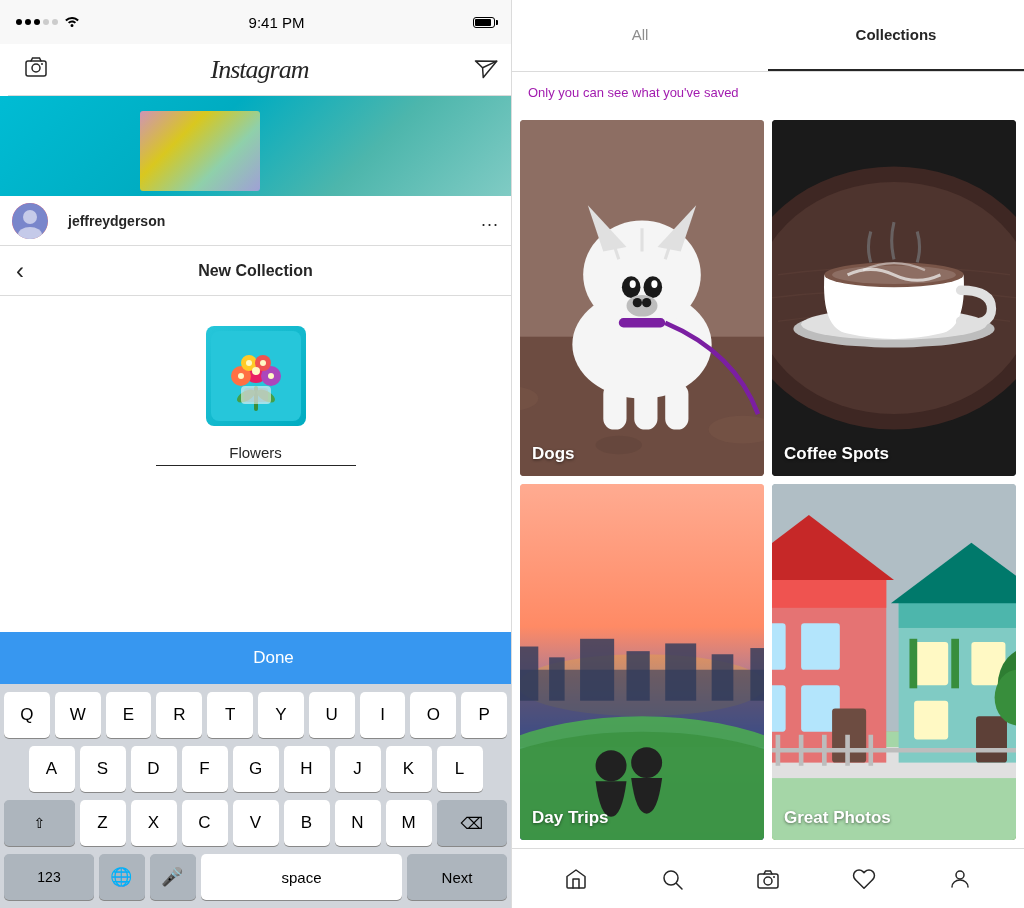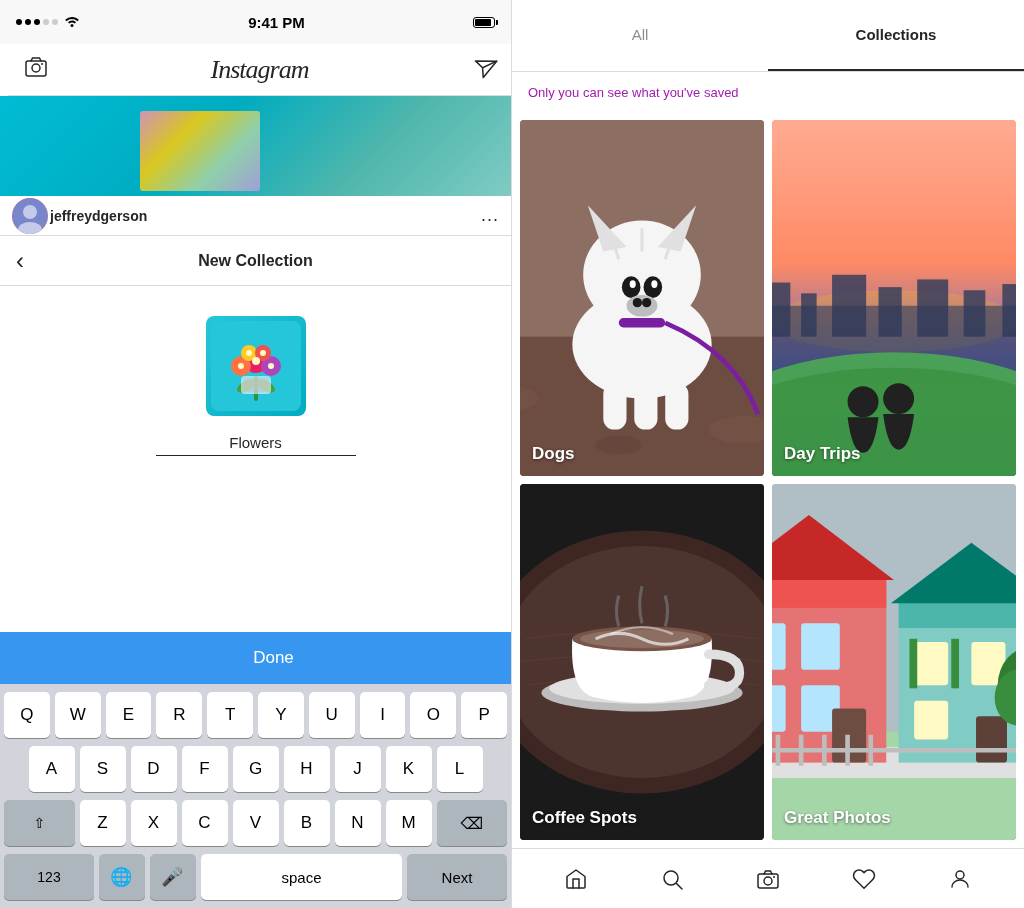--- a/index.html
+++ b/index.html
@@ -31,21 +31,21 @@
       align-items: center;
       justify-content: space-between;
       padding: 0 16px;
       font-size: 12px;
       font-weight: 600;
     }
     .status-left { display: flex; align-items: center; gap: 6px; }
     .status-dot { width: 6px; height: 6px; background: #000; border-radius: 50%; }
     .status-dots { display: flex; gap: 3px; }
     .wifi-icon { font-size: 14px; }
-    .status-time { font-size: 15px; font-weight: 700; }
+    .status-time { font-size: 15px; font-weight: 400; }
     .status-right { display: flex; align-items: center; gap: 6px; }
     .battery { width: 22px; height: 11px; border: 1.5px solid #000; border-radius: 3px; position: relative; display: flex; align-items: center; padding: 1px; }
     .battery::after { content: ''; width: 2px; height: 5px; background: #000; position: absolute; right: -4px; border-radius: 0 1px 1px 0; }
     .battery-fill { height: 100%; width: 90%; background: #000; border-radius: 1px; }
 
     
     .ig-header {
       height: 52px;
       background: #fff;
       border-bottom: 1px solid #dbdbdb;
@@ -63,27 +63,27 @@
     .post-preview {
       height: 100px;
       background: linear-gradient(135deg, #00bcd4 0%, #00acc1 40%, #4db6ac 70%, #80cbc4 100%);
       position: relative;
       overflow: hidden;
       flex-shrink: 0;
     }
 
     
     .story-header {
-      height: 40px;
+      height: 50px;
       background: #fff;
       border-bottom: 1px solid #dbdbdb;
       display: flex;
       align-items: center;
       padding: 0 12px;
-      gap: 2px;
+      gap: 20px;
     }
     .avatar {
       width: 36px;
       height: 36px;
       border-radius: 50%;
       background: linear-gradient(135deg, #f06292, #ff8a65);
       flex-shrink: 0;
       overflow: hidden;
       display: flex;
       align-items: center;
@@ -536,20 +536,51 @@
 
         <path d="M130 131 Q175 150 190 190" stroke="#7b1fa2" stroke-width="3" fill="none"></path>
 
         <rect x="90" y="170" width="15" height="30" rx="7" fill="#f5f5f5"></rect>
         <rect x="110" y="172" width="15" height="28" rx="7" fill="#f5f5f5"></rect>
         <rect x="130" y="170" width="15" height="30" rx="7" fill="#f5f5f5"></rect>
       </svg>
       <span class="collection-card-label">Dogs</span>
     </div>
 
+    <div class="collection-card card-coffee">
+      <svg width="100%" height="100%" viewBox="0 0 230 230" preserveAspectRatio="xMidYMid slice">
+        <rect width="230" height="230" fill="#1a1a1a"></rect>
+
+        <ellipse cx="115" cy="115" rx="100" ry="85" fill="#3e2723"></ellipse>
+        <ellipse cx="115" cy="115" rx="90" ry="75" fill="#4e342e"></ellipse>
+
+        <path d="M40 100 Q115 90 190 100" stroke="#5d4037" stroke-width="1" fill="none" opacity="0.5"></path>
+        <path d="M35 115 Q115 105 195 115" stroke="#5d4037" stroke-width="1" fill="none" opacity="0.5"></path>
+        <path d="M40 130 Q115 120 190 130" stroke="#5d4037" stroke-width="1" fill="none" opacity="0.5"></path>
+
+        <ellipse cx="115" cy="135" rx="65" ry="12" fill="#bdbdbd"></ellipse>
+        <ellipse cx="115" cy="132" rx="60" ry="10" fill="#e0e0e0"></ellipse>
+
+        <path d="M70 100 Q68 135 85 138 Q115 145 145 138 Q162 135 160 100 Z" fill="#fff"></path>
+
+        <path d="M158 110 Q178 110 178 122 Q178 134 158 130" stroke="#e0e0e0" stroke-width="6" fill="none" stroke-linecap="round"></path>
+
+        <ellipse cx="115" cy="100" rx="45" ry="8" fill="#795548"></ellipse>
+
+        <ellipse cx="115" cy="100" rx="40" ry="6" fill="#8d6e63"></ellipse>
+        <path d="M85 100 Q100 93 115 100 Q130 107 145 100" stroke="#f5f5f5" stroke-width="2" fill="none" opacity="0.7"></path>
+        <path d="M95 97 Q115 88 135 97" stroke="#f5f5f5" stroke-width="1.5" fill="none" opacity="0.5"></path>
+
+        <path d="M100 92 Q97 82 100 72" stroke="#90a4ae" stroke-width="2" fill="none" opacity="0.4"></path>
+        <path d="M115 90 Q112 78 115 66" stroke="#90a4ae" stroke-width="2" fill="none" opacity="0.4"></path>
+        <path d="M130 92 Q133 82 130 72" stroke="#90a4ae" stroke-width="2" fill="none" opacity="0.4"></path>
+      </svg>
+      <span class="collection-card-label">Coffee Spots</span>
+    </div>
+
     <div class="collection-card card-daytrips">
       <svg width="100%" height="100%" viewBox="0 0 230 230" preserveAspectRatio="xMidYMid slice">
 
         <defs>
           <linearGradient id="skyGrad" x1="0" y1="0" x2="0" y2="1">
             <stop offset="0%" stop-color="#ffab91"></stop>
             <stop offset="40%" stop-color="#ff8a65"></stop>
             <stop offset="70%" stop-color="#5c6bc0"></stop>
             <stop offset="100%" stop-color="#3949ab"></stop>
           </linearGradient>
@@ -574,51 +605,20 @@
 
         <ellipse cx="95" cy="182" rx="10" ry="10" fill="#212121"></ellipse>
         <path d="M85 192 Q88 215 95 215 Q102 215 105 192 Z" fill="#212121"></path>
 
         <ellipse cx="118" cy="180" rx="10" ry="10" fill="#212121"></ellipse>
         <path d="M108 190 Q111 213 118 213 Q125 213 128 190 Z" fill="#212121"></path>
       </svg>
       <span class="collection-card-label">Day Trips</span>
     </div>
 
-    <div class="collection-card card-coffee">
-      <svg width="100%" height="100%" viewBox="0 0 230 230" preserveAspectRatio="xMidYMid slice">
-        <rect width="230" height="230" fill="#1a1a1a"></rect>
-
-        <ellipse cx="115" cy="115" rx="100" ry="85" fill="#3e2723"></ellipse>
-        <ellipse cx="115" cy="115" rx="90" ry="75" fill="#4e342e"></ellipse>
-
-        <path d="M40 100 Q115 90 190 100" stroke="#5d4037" stroke-width="1" fill="none" opacity="0.5"></path>
-        <path d="M35 115 Q115 105 195 115" stroke="#5d4037" stroke-width="1" fill="none" opacity="0.5"></path>
-        <path d="M40 130 Q115 120 190 130" stroke="#5d4037" stroke-width="1" fill="none" opacity="0.5"></path>
-
-        <ellipse cx="115" cy="135" rx="65" ry="12" fill="#bdbdbd"></ellipse>
-        <ellipse cx="115" cy="132" rx="60" ry="10" fill="#e0e0e0"></ellipse>
-
-        <path d="M70 100 Q68 135 85 138 Q115 145 145 138 Q162 135 160 100 Z" fill="#fff"></path>
-
-        <path d="M158 110 Q178 110 178 122 Q178 134 158 130" stroke="#e0e0e0" stroke-width="6" fill="none" stroke-linecap="round"></path>
-
-        <ellipse cx="115" cy="100" rx="45" ry="8" fill="#795548"></ellipse>
-
-        <ellipse cx="115" cy="100" rx="40" ry="6" fill="#8d6e63"></ellipse>
-        <path d="M85 100 Q100 93 115 100 Q130 107 145 100" stroke="#f5f5f5" stroke-width="2" fill="none" opacity="0.7"></path>
-        <path d="M95 97 Q115 88 135 97" stroke="#f5f5f5" stroke-width="1.5" fill="none" opacity="0.5"></path>
-
-        <path d="M100 92 Q97 82 100 72" stroke="#90a4ae" stroke-width="2" fill="none" opacity="0.4"></path>
-        <path d="M115 90 Q112 78 115 66" stroke="#90a4ae" stroke-width="2" fill="none" opacity="0.4"></path>
-        <path d="M130 92 Q133 82 130 72" stroke="#90a4ae" stroke-width="2" fill="none" opacity="0.4"></path>
-      </svg>
-      <span class="collection-card-label">Coffee Spots</span>
-    </div>
-
     <div class="collection-card card-greatphotos">
       <svg width="100%" height="100%" viewBox="0 0 230 230" preserveAspectRatio="xMidYMid slice">
 
         <rect width="230" height="160" fill="#b0bec5"></rect>
 
         <rect y="160" width="230" height="70" fill="#a5d6a7"></rect>
 
         <rect y="170" width="230" height="20" fill="#e0e0e0"></rect>
 
         <rect x="10" y="60" width="100" height="120" fill="#e57373"></rect>

